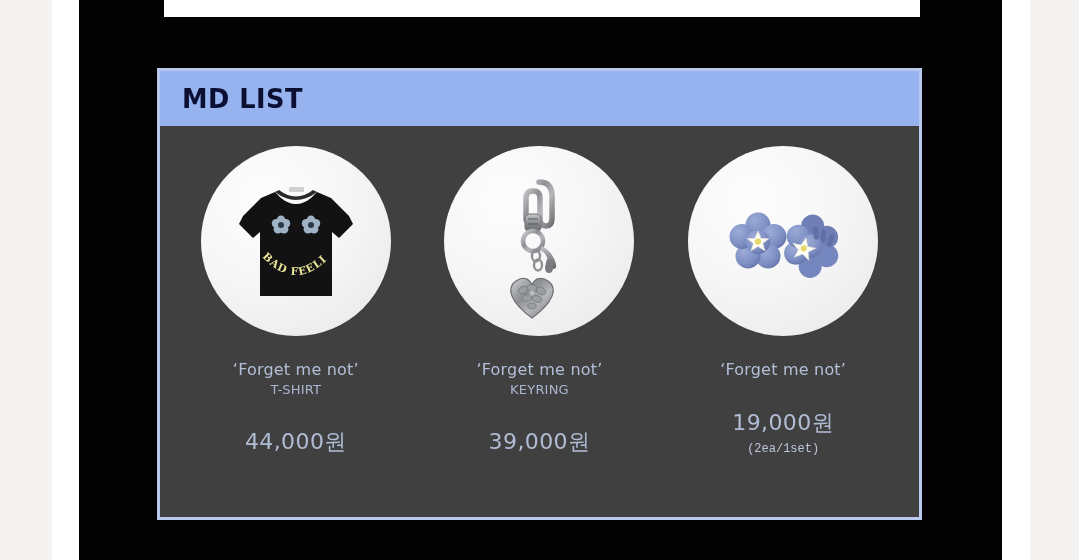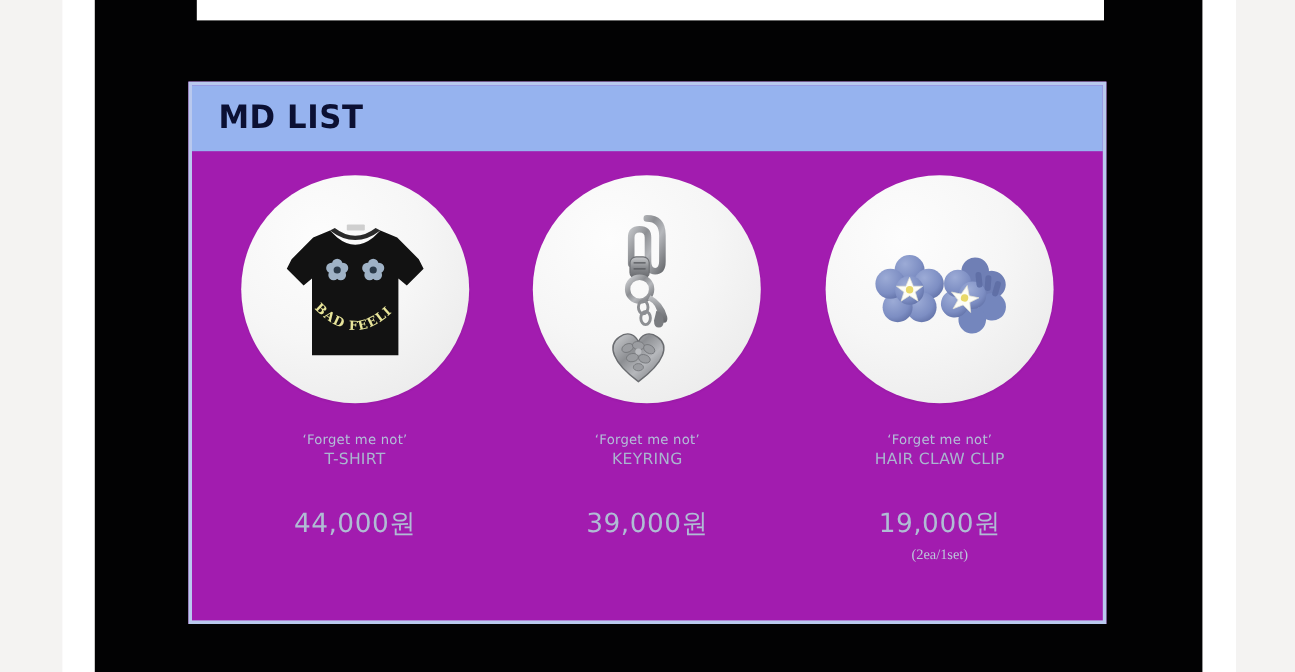--- a/index.html
+++ b/index.html
@@ -44,21 +44,21 @@
     left: 164px; top: 0;
     width: 756px; height: 17px;
     background: #ffffff;
   }
 
   
   .md-card {
     position: absolute;
     left: 157px; top: 68px;
     width: 765px; height: 452px;
-    background: #a21caf;
+    background: #404040;
     border: 3px solid #b9c9ee;
     box-sizing: border-box;
   }
   .md-header {
     height: 55px;
     background: #96b3ef;
     display: flex;
     align-items: center;
     padding-left: 22px;
     box-sizing: border-box;
@@ -100,21 +100,21 @@
   }
   .product-photo svg { display: block; }
 
   .product-caption {
     margin-top: 24px;
     text-align: center;
     line-height: 1.28;
   }
   .caption-sub {
     font-family: "DejaVu Sans", sans-serif;
-    font-size: 11px;
+    font-size: 16px;
     color: #b3bfd8;
     display: block;
     letter-spacing: 0.2px;
   }
   .caption-name {
     font-family: "DejaVu Sans", sans-serif;
     font-size: 13px;
     color: #aab6cf;
     display: block;
     letter-spacing: 0.2px;
@@ -125,21 +125,21 @@
     text-align: center;
   }
   .price {
     font-family: "DejaVu Sans", sans-serif;
     font-size: 22px;
     color: #b0bcd4;
     display: block;
     letter-spacing: 0.4px;
   }
   .price-note {
-    font-family: Liberation Serif, serif;
+    font-family: Liberation Mono, monospace;
     font-size: 12px;
     color: #bcc6da;
     display: block;
     margin-top: 4px;
   }
 </style>
 </head>
 <body>
 
 <div id="root">
@@ -294,21 +294,20 @@
                 <rect x="8" y="-21" width="5" height="13" rx="2.4" transform="rotate(-8 10 -15)"></rect>
                 <rect x="16" y="-18" width="5" height="13" rx="2.4" transform="rotate(4 18 -12)"></rect>
               </g>
               <path d="M-6 -9 L-2.6 -1 L5.7 -1 L-1 4.3 L1.5 12.4 L-6 7.5 L-13.5 12.4 L-11 4.3 L-17.7 -1 L-9.4 -1 Z" fill="#fdfdf6" stroke="#e2e2d6" stroke-width="0.6"></path>
               <circle cx="-6" cy="1.6" r="3.1" fill="#e8d86a"></circle>
             </g>
           </svg>
         </div>
         <div class="product-caption">
           <span class="caption-sub">‘Forget me not’</span>
-          <span class="caption-name">HAIR CLAW CLIP</span>
         </div>
         <div class="price-block">
           <span class="price">19,000원</span>
           <span class="price-note">(2ea/1set)</span>
         </div>
       </div>
 
     </div>
   </div>
 </div>

